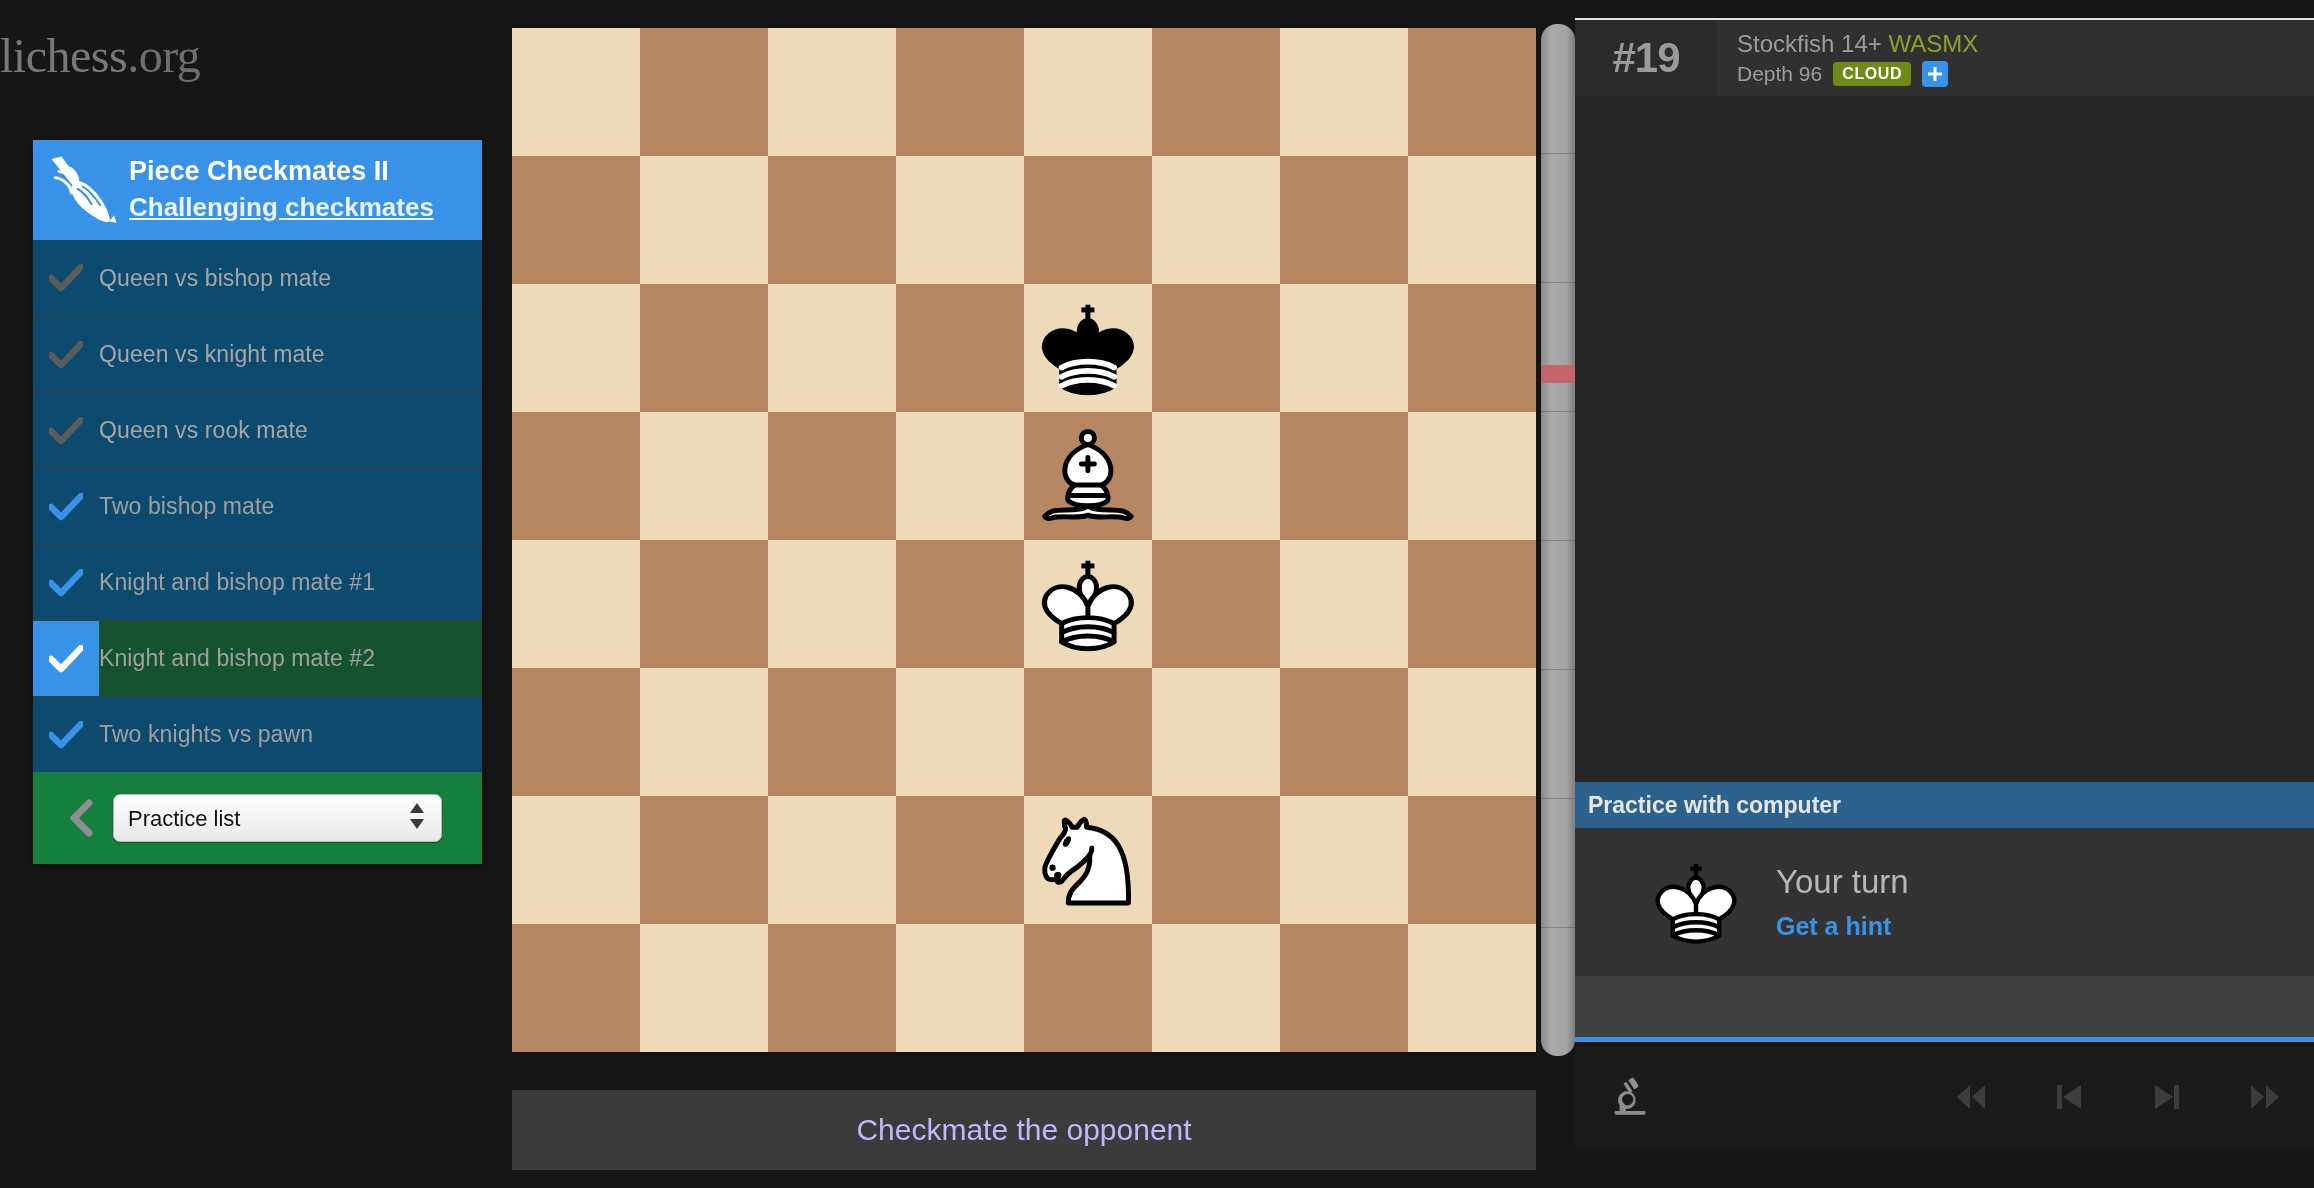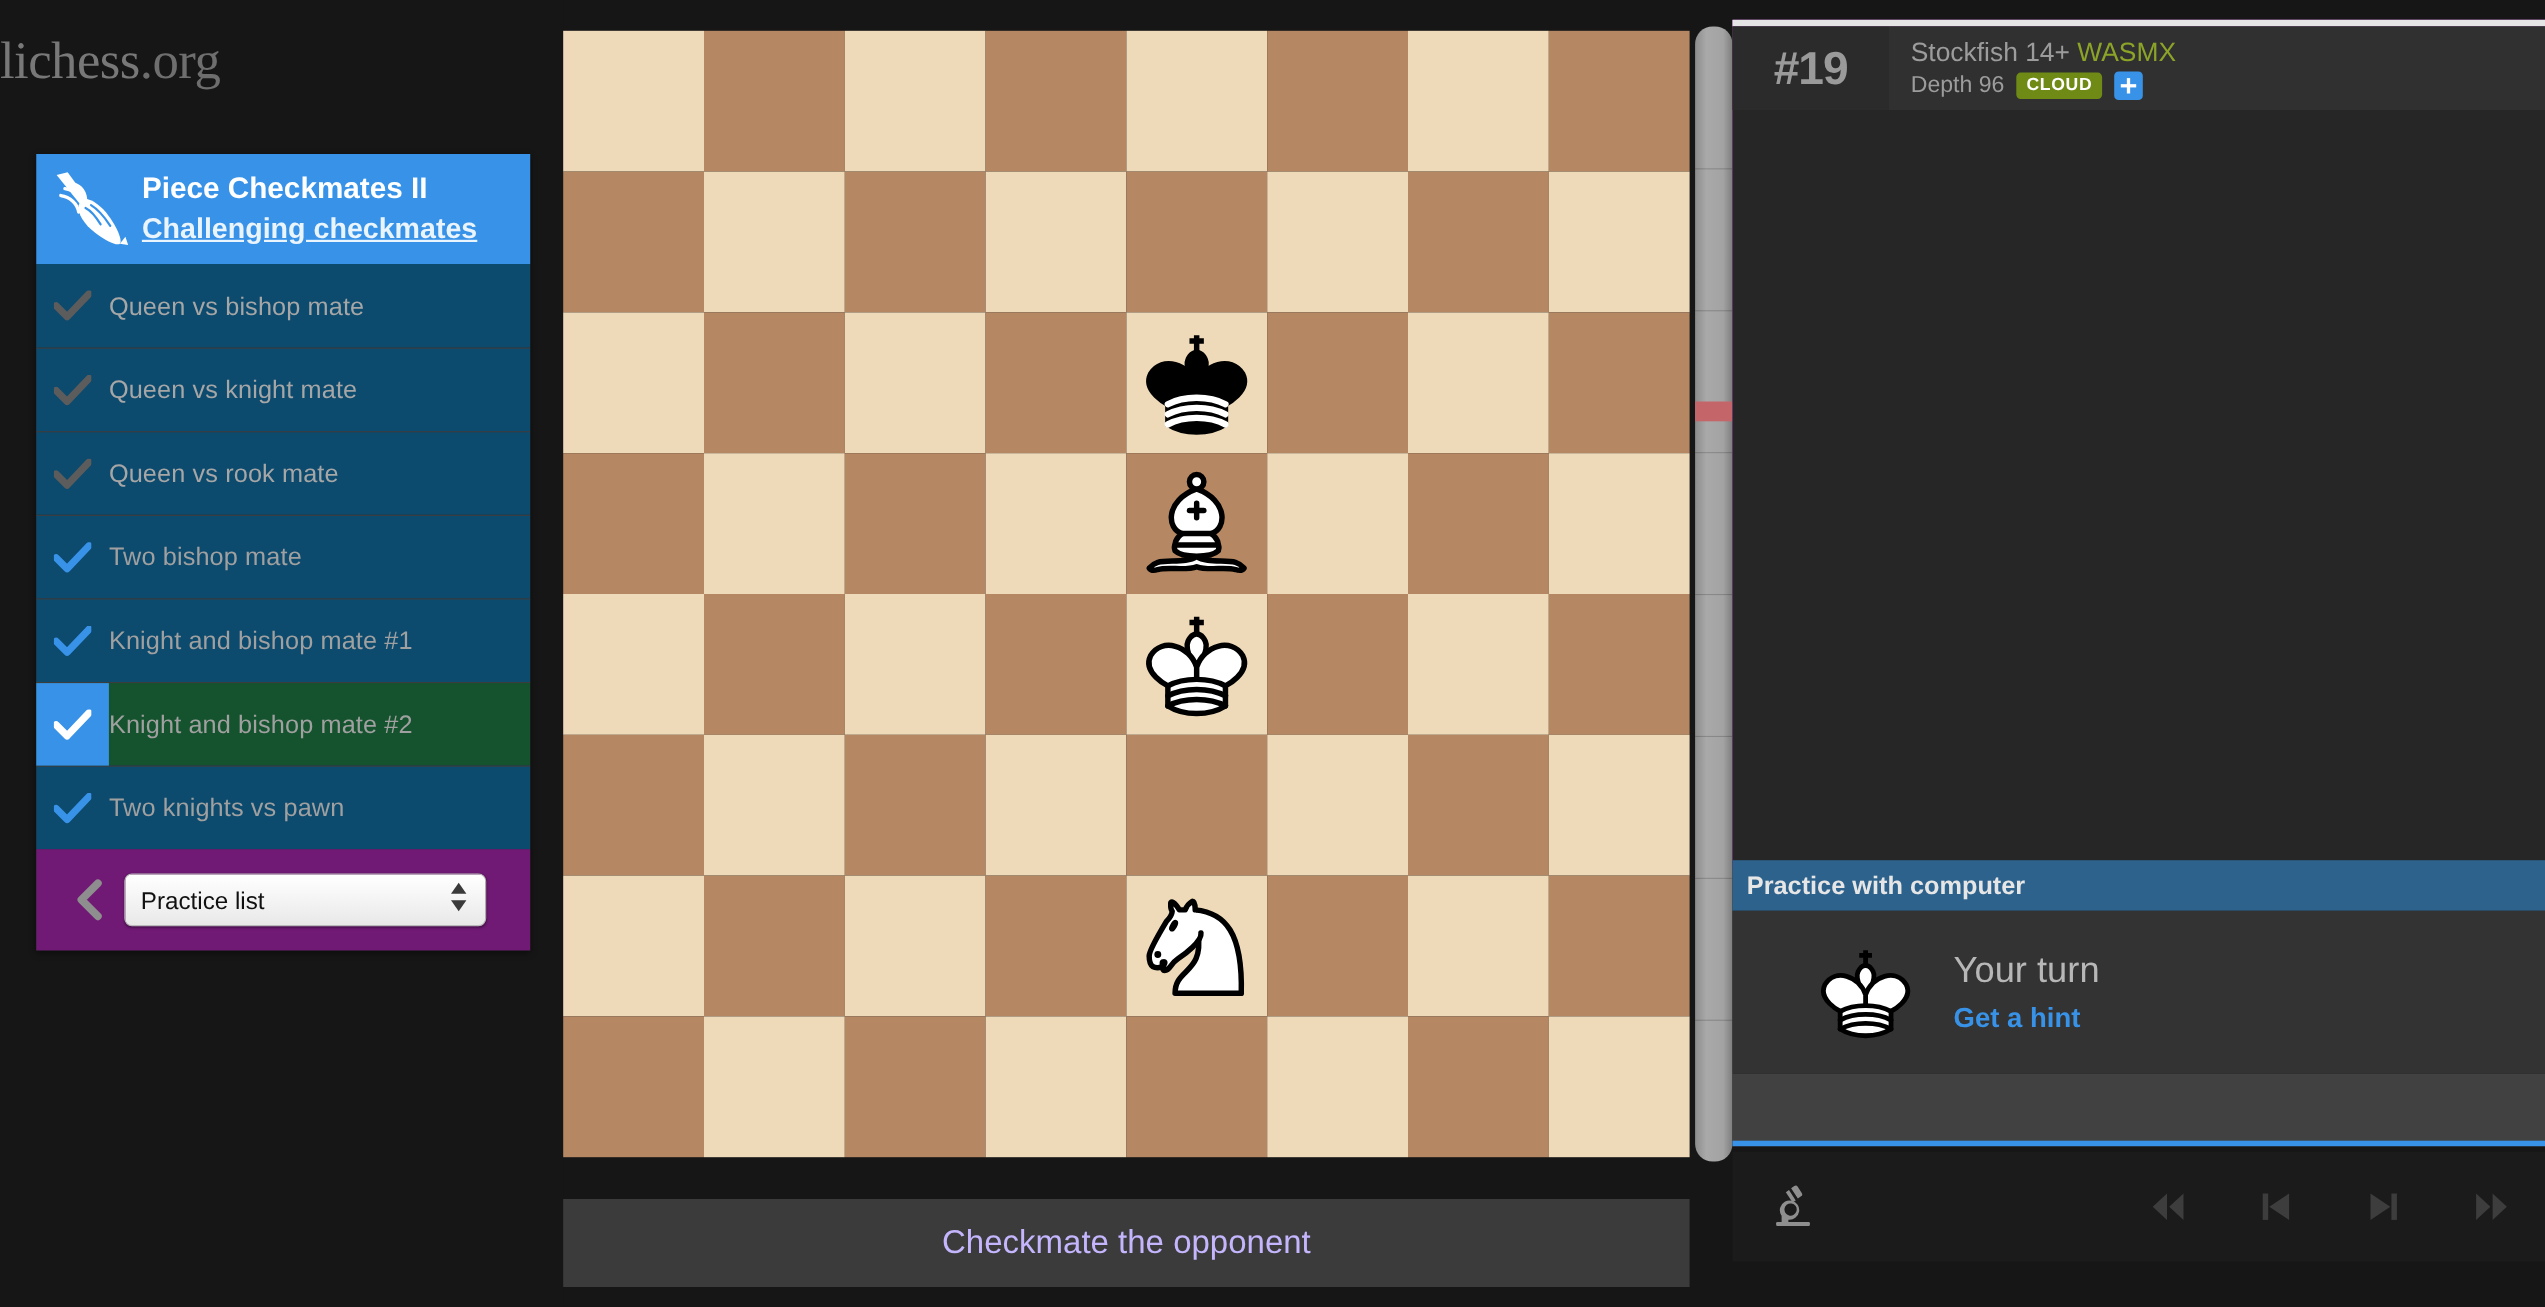--- a/index.html
+++ b/index.html
@@ -112,21 +112,21 @@
     font-size: 23px;
     color: #a0a0a0;
     letter-spacing: .1px;
   }
   .p-item.done .p-label { color: #a6a6a6; }
 
   .p-foot {
     display: flex;
     align-items: center;
     height: 92px;
-    background: #701a75;
+    background: #15803d;
     padding-left: 18px;
   }
   .p-back {
     width: 62px;
     min-width: 62px;
     display: flex;
     align-items: center;
     justify-content: center;
     cursor: pointer;
   }
@@ -227,22 +227,22 @@
     left: 1575px;
     top: 0;
     width: 739px;
     height: 1188px;
   }
 
   .engine {
     position: absolute;
     left: 0; top: 18px;
     width: 739px;
-    border-top: 6px solid #e5e5e5;
-    background: #d946ef;
+    border-top: 2px solid #e5e5e5;
+    background: #6d28d9;
   }
   .engine-head {
     display: flex;
     align-items: stretch;
     height: 76px;
     background: #2b2b2b;
   }
   .engine-num {
     width: 142px;
     min-width: 142px;

